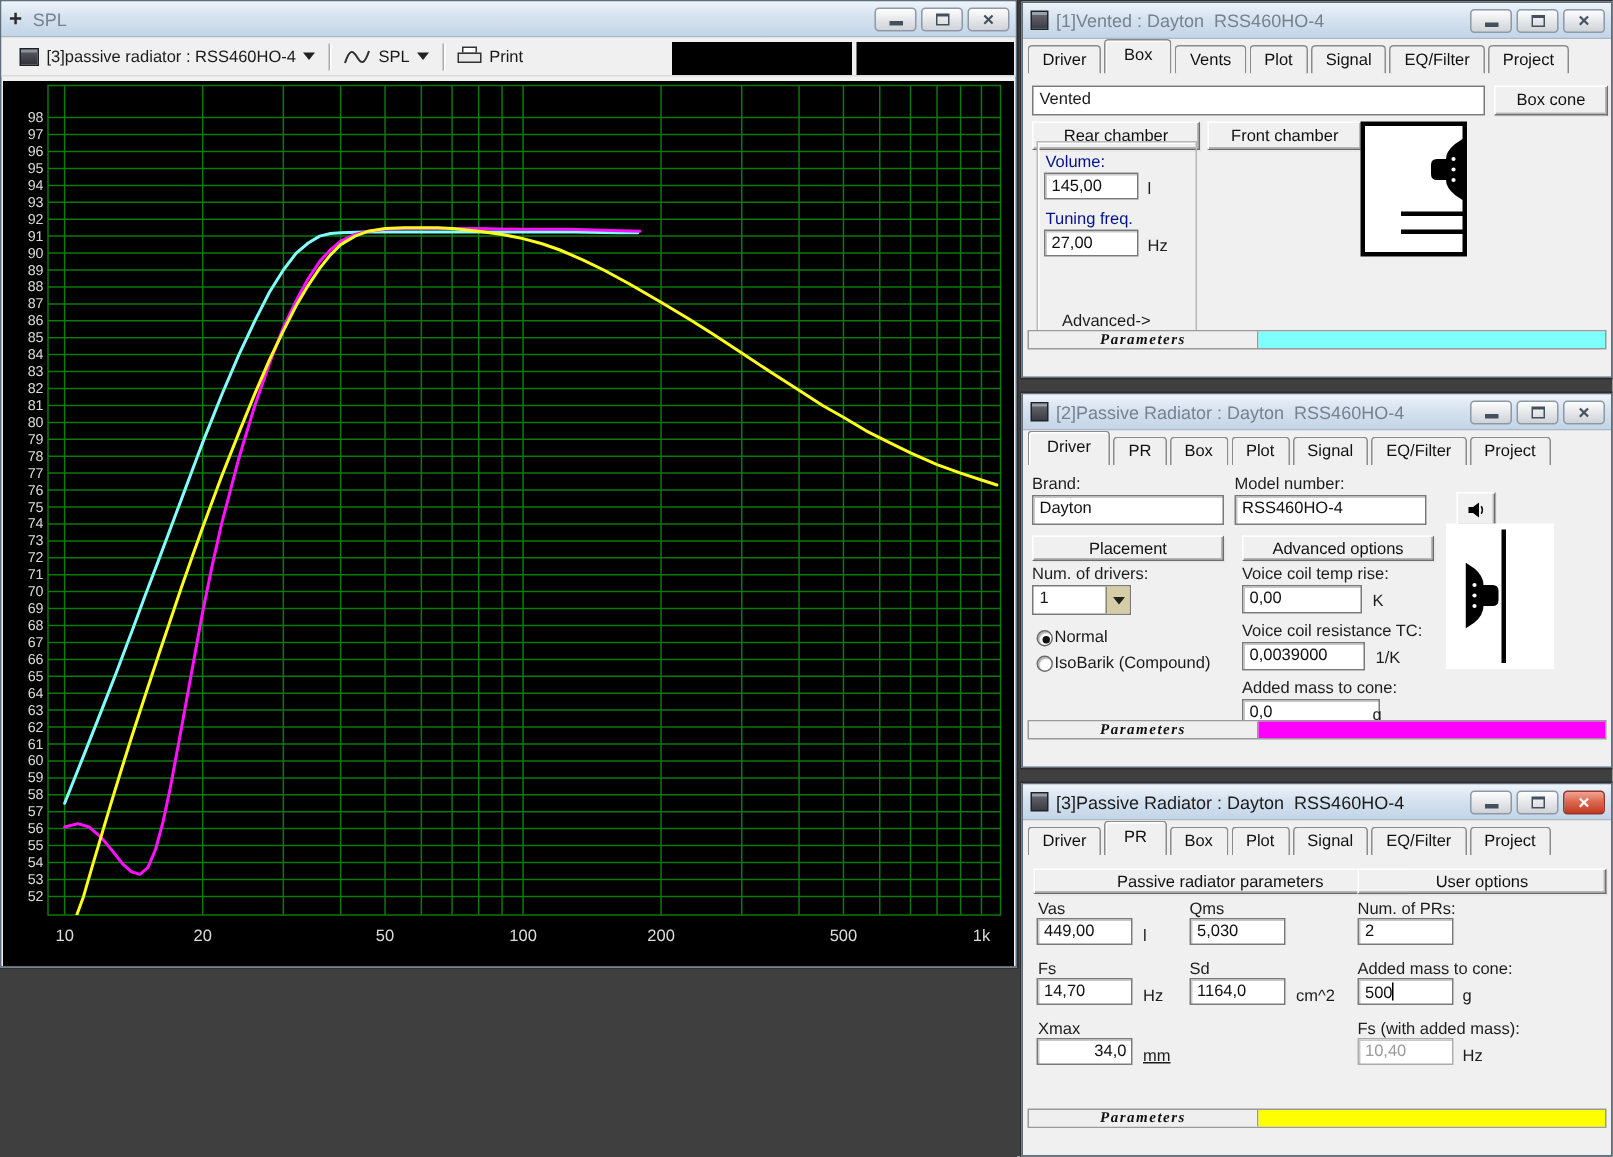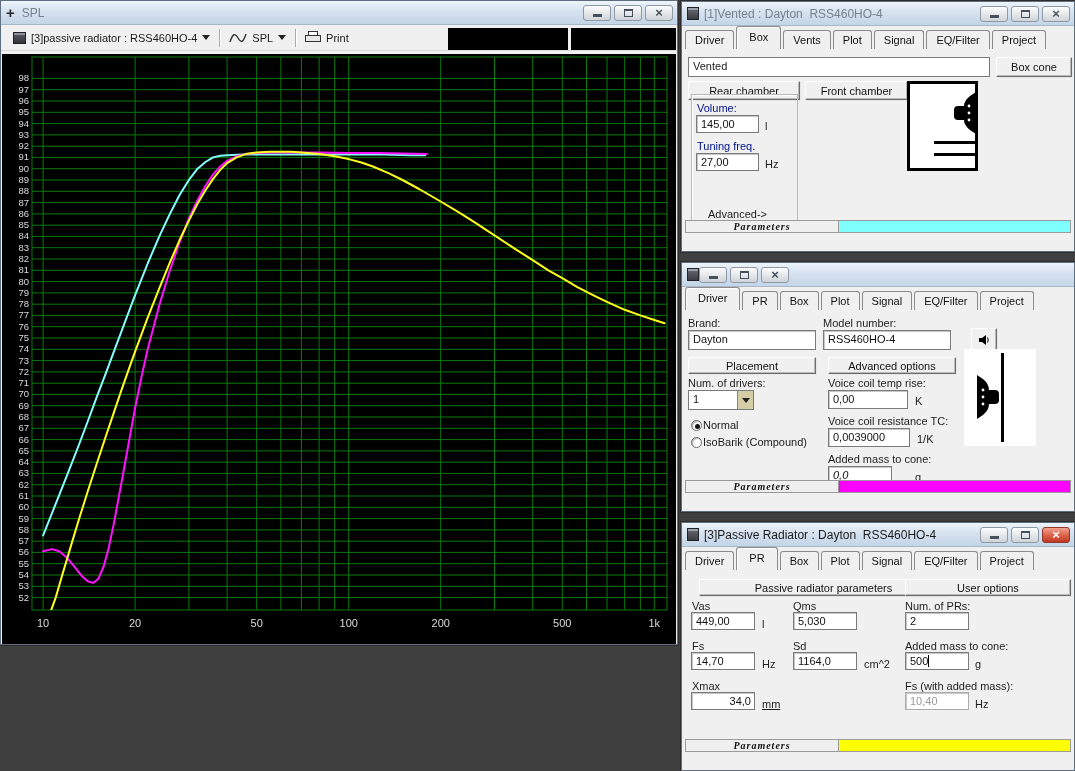--- a/index.html
+++ b/index.html
@@ -323,20 +323,21 @@
     <div class="params-bar">
       <div class="params-btn">Parameters</div>
       <div class="params-strip" style="background: rgb(128, 255, 255);"></div>
     </div>
   </div>
 </div>
 
 <div class="win" style="left:681px; top:262px; width:394px; height:250px;">
   <div class="titlebar">
     <span class="doc-icon"></span>
+    <span class="title">[2]Passive Radiator : Dayton  RSS460HO-4</span>
     <span class="capbtns">
       <span class="capbtn">
           <span class="g-min"></span>
         </span>
       <span class="capbtn">
           <span class="g-max"></span>
         </span>
       <span class="capbtn">
           <span class="g-close">×</span>
         </span>
@@ -385,21 +386,21 @@
 
     <span class="lbl" style="left:145px; top:66px;">Voice coil temp rise:</span>
     <div class="edit" style="left:145px; top:79px; width:80px; height:19px;">0,00</div>
     <span class="unit" style="left:232px; top:84px;">K</span>
 
     <span class="lbl" style="left:145px; top:104px;">Voice coil resistance TC:</span>
     <div class="edit" style="left:145px; top:117px; width:82px; height:19px;">0,0039000</div>
     <span class="unit" style="left:234px; top:122px;">1/K</span>
 
     <span class="lbl" style="left:145px; top:142px;">Added mass to cone:</span>
-    <div class="edit" style="left:145px; top:155px; width:64px; height:19px;font-style:italic;">0,0</div>
+    <div class="edit" style="left:145px; top:155px; width:92px; height:19px;">0,0</div>
     <span class="unit" style="left:232px; top:160px;">g</span>
 
     <div class="driver-panel" style="left:281px; top:38px; width:72px; height:97px;">
       <span class="baffle-line" style="left:37px; top:4px; height:89px;"></span>
       <svg width="26" height="44" viewBox="0 0 26 44" style="position:absolute; left:13px; top:26px;">
         <path d="M26,0 L26,44 L20,40 Q14,35 14,29 L8,29 Q4,29 4,25 L4,19 Q4,15 8,15 L14,15 Q14,9 20,4 Z" fill="#000" transform="translate(26,0) scale(-1,1)"></path>
         <circle cx="6" cy="15" r="1.4" fill="#fff"></circle>
           <circle cx="6" cy="22" r="1.4" fill="#fff"></circle>
           <circle cx="6" cy="29" r="1.4" fill="#fff"></circle>
       </svg>
@@ -431,21 +432,21 @@
   <div class="tabstrip">
     <span class="tab">Driver</span>
     <span class="tab active">PR</span>
     <span class="tab">Box</span>
     <span class="tab">Plot</span>
     <span class="tab">Signal</span>
     <span class="tab">EQ/Filter</span>
     <span class="tab">Project</span>
   </div>
   <div class="win-body">
-    <button class="btn" style="left:16px; top:8px; width:249px; height:17px;">Passive radiator parameters</button>
+    <button class="btn" style="left:6px; top:8px; width:249px; height:17px;">Passive radiator parameters</button>
     <button class="btn" style="left:222px; top:8px; width:166px; height:17px;">User options</button>
 
     <span class="lbl" style="left:9px; top:29px;">Vas</span>
     <div class="edit" style="left:8px; top:41px; width:64px;">449,00</div>
     <span class="unit" style="left:79px; top:47px;">l</span>
     <span class="lbl" style="left:110px; top:29px;">Qms</span>
     <div class="edit" style="left:110px; top:41px; width:64px;">5,030</div>
     <span class="lbl" style="left:222px; top:29px;">Num. of PRs:</span>
     <div class="edit" style="left:222px; top:41px; width:64px;">2</div>
 

